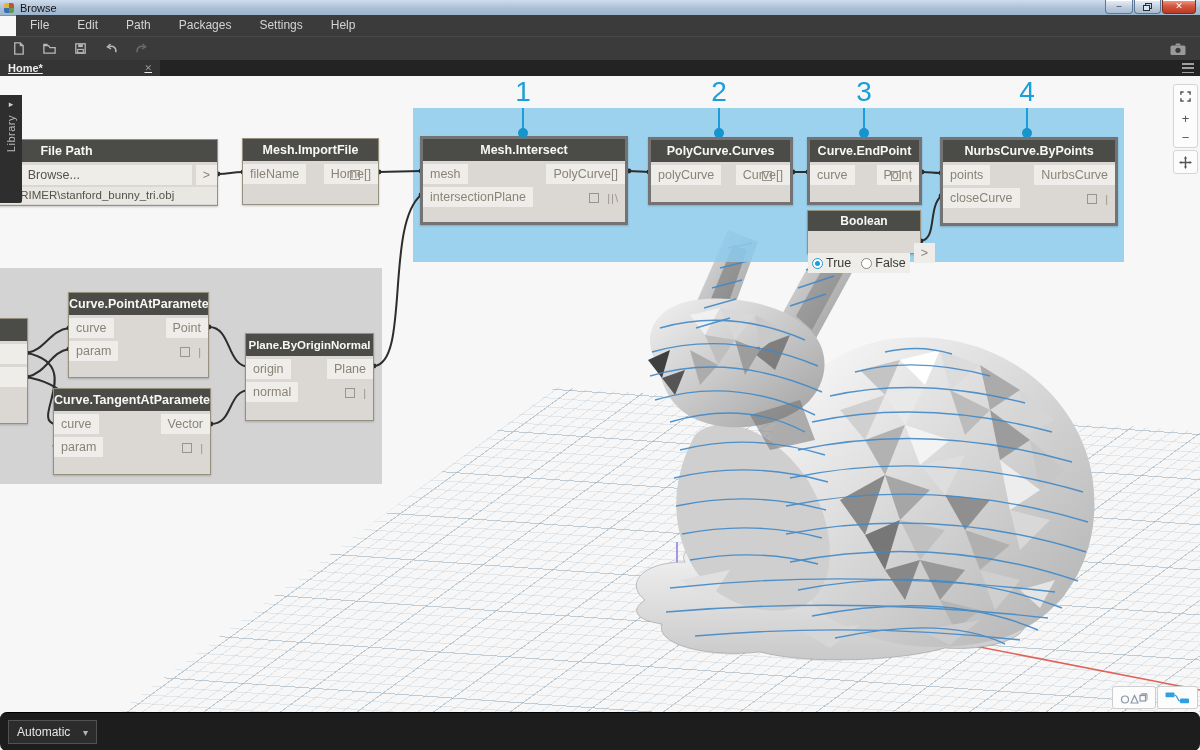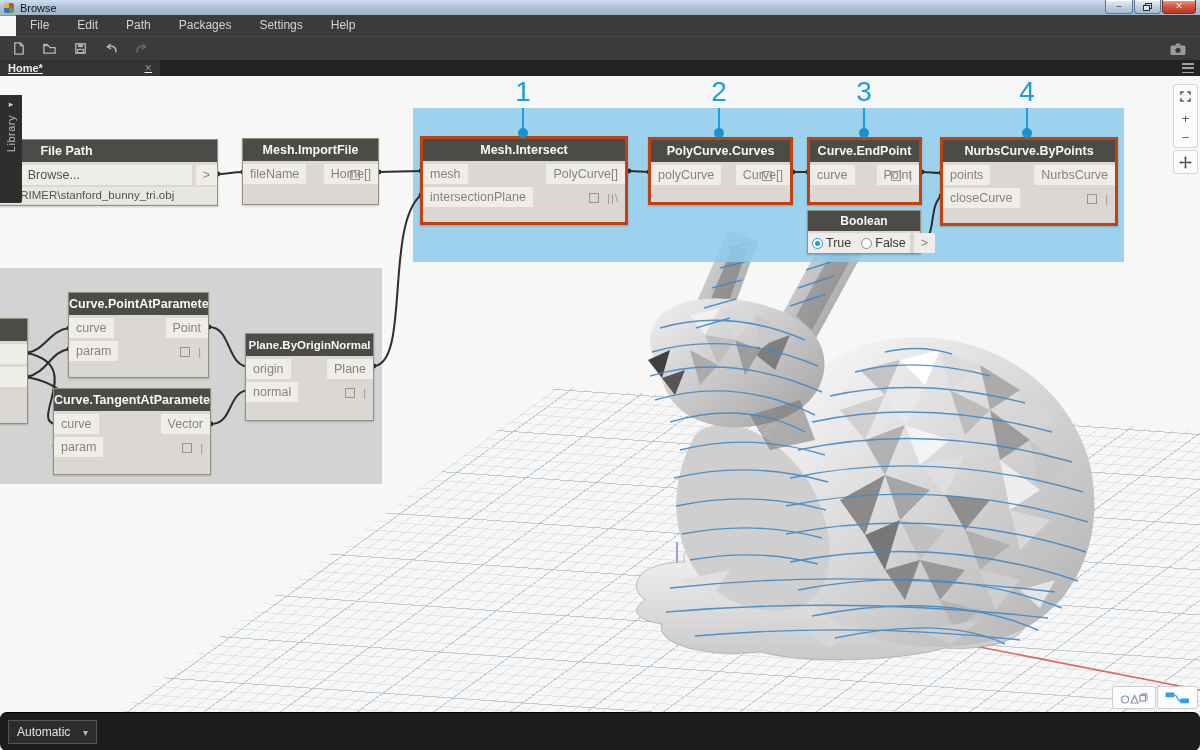--- a/index.html
+++ b/index.html
@@ -53,32 +53,32 @@
 
   
   .library{position:absolute;left:0;top:95px;width:22px;height:108px;background:#2e2e2e;z-index:6;
     display:flex;flex-direction:column;align-items:center;border-radius:0 0 2px 0;}
   .lib-expand{color:#cfcfcf;font-size:9px;margin:4px 0 6px 0;}
   .lib-label{writing-mode:vertical-rl;transform:rotate(180deg);color:#b9b9b9;font-size:11px;letter-spacing:.5px;}
 
   
   .node{position:absolute;background:#dbd8d3;border:1px solid #96907f;box-sizing:border-box;
     box-shadow:0 1px 2px rgba(0,0,0,.2);z-index:5;}
-  .node.sel{border:3px solid #c2410c;}
+  .node.sel{border:3px solid #737373;}
   .nhdr{background:#4b4b47;color:#f7f7f5;font-size:12.5px;font-weight:bold;text-align:center;height:22px;line-height:22px;white-space:nowrap;overflow:hidden;}
   .nbody{position:relative;padding-top:3px;}
   .prow{display:flex;justify-content:space-between;align-items:center;margin-bottom:3px;min-height:20px;}
   .chip{background:#efede9;color:#8a8476;font-size:12.5px;line-height:20px;height:20px;padding:0 7px;white-space:nowrap;box-sizing:border-box;}
   .chip.out{margin-left:auto;text-align:right;}
   .chip.fill{flex:1;text-align:center;color:#55524a;margin-right:4px;}
   .glyphs{position:absolute;right:6px;bottom:3px;display:flex;align-items:center;gap:8px;}
   .sq{width:8px;height:8px;border:1.5px solid #9a958a;display:inline-block;box-sizing:content-box;}
   .lace{color:#9a958a;font-size:11px;letter-spacing:1px;}
   .fname{background:#e9e7e2;color:#55524a;font-size:11.5px;line-height:17px;height:17px;text-align:center;white-space:nowrap;overflow:hidden;}
-  .radios{display:flex;align-items:center;justify-content:center;gap:10px;}
+  .radios{display:flex;align-items:center;justify-content:center;gap:10px;margin-top:20px;}
   .radio{display:flex;align-items:center;gap:3px;color:#3d3b36;font-size:12.5px;}
   .rb{width:11px;height:11px;border-radius:50%;border:1px solid #8b887e;background:#fff;position:relative;display:inline-block;box-sizing:border-box;}
   .rb.on{border-color:#1a9dd8;}
   .rb.on::after{content:"";position:absolute;left:2px;top:2px;width:5px;height:5px;border-radius:50%;background:#1a9dd8;}
 
   
   .callout{position:absolute;top:76px;width:0;z-index:6;}
   .cnum{position:absolute;left:-14px;top:0px;width:28px;text-align:center;font-size:28px;color:#1b9ed9;}
   .cline{position:absolute;left:-1px;top:32px;width:2px;height:22px;background:#1b9ed9;}
   .cdot{position:absolute;left:-5px;top:52px;width:10px;height:10px;border-radius:50%;background:#1694ce;}

